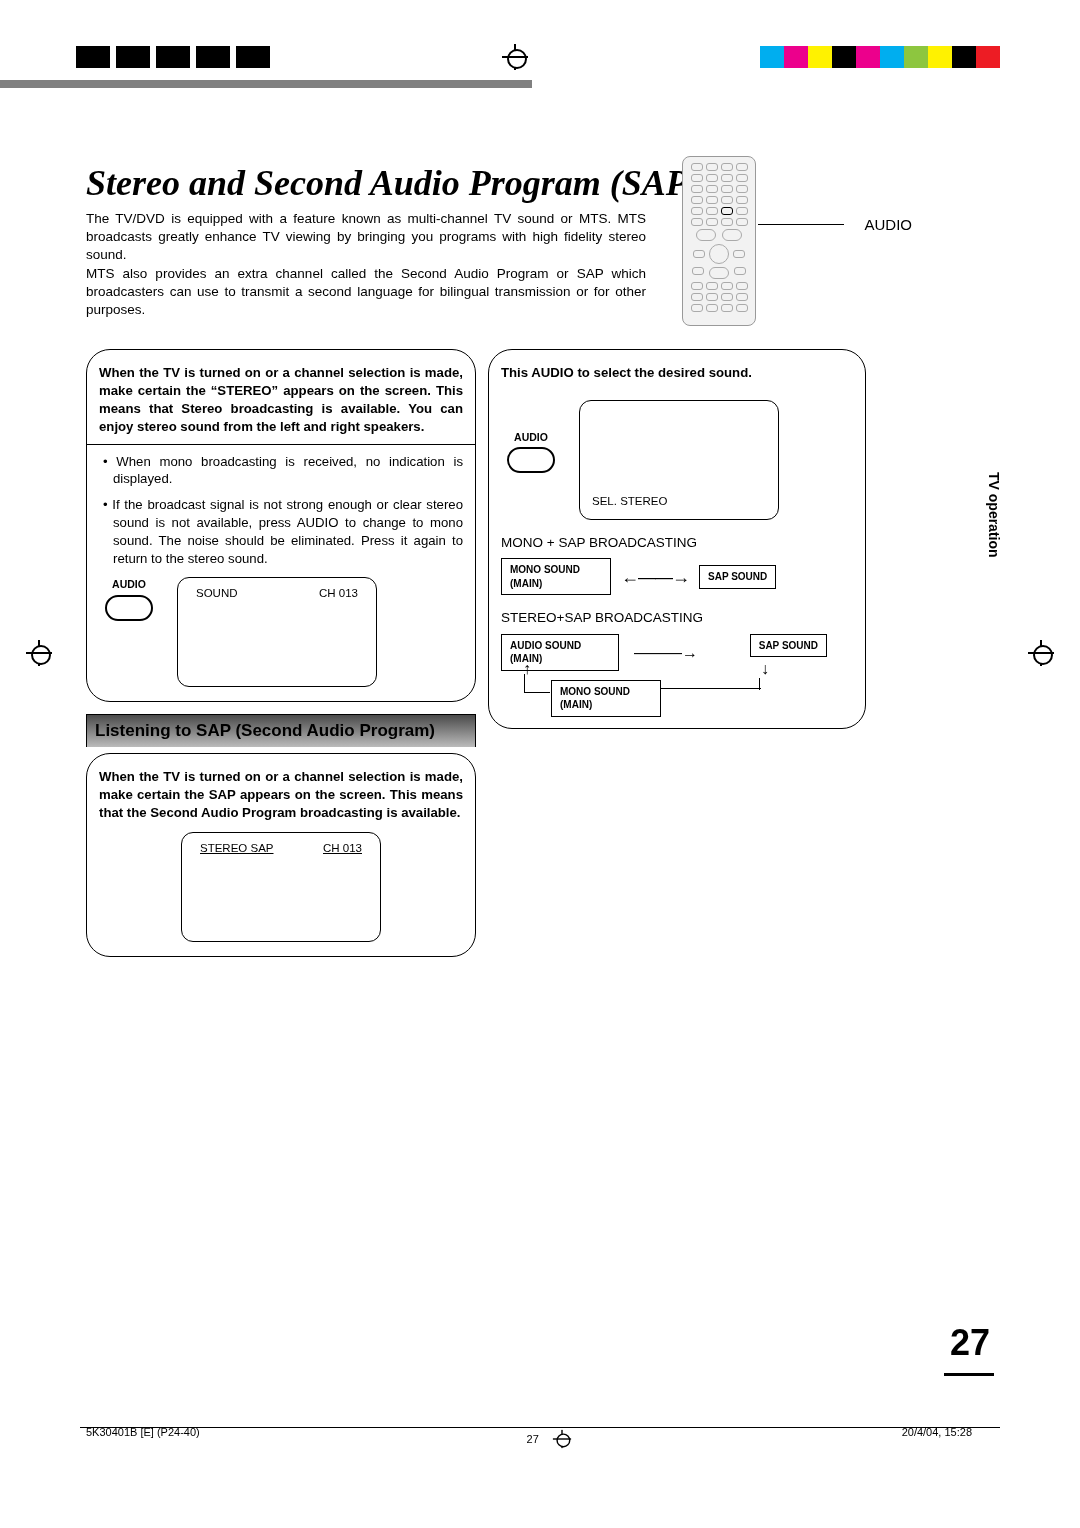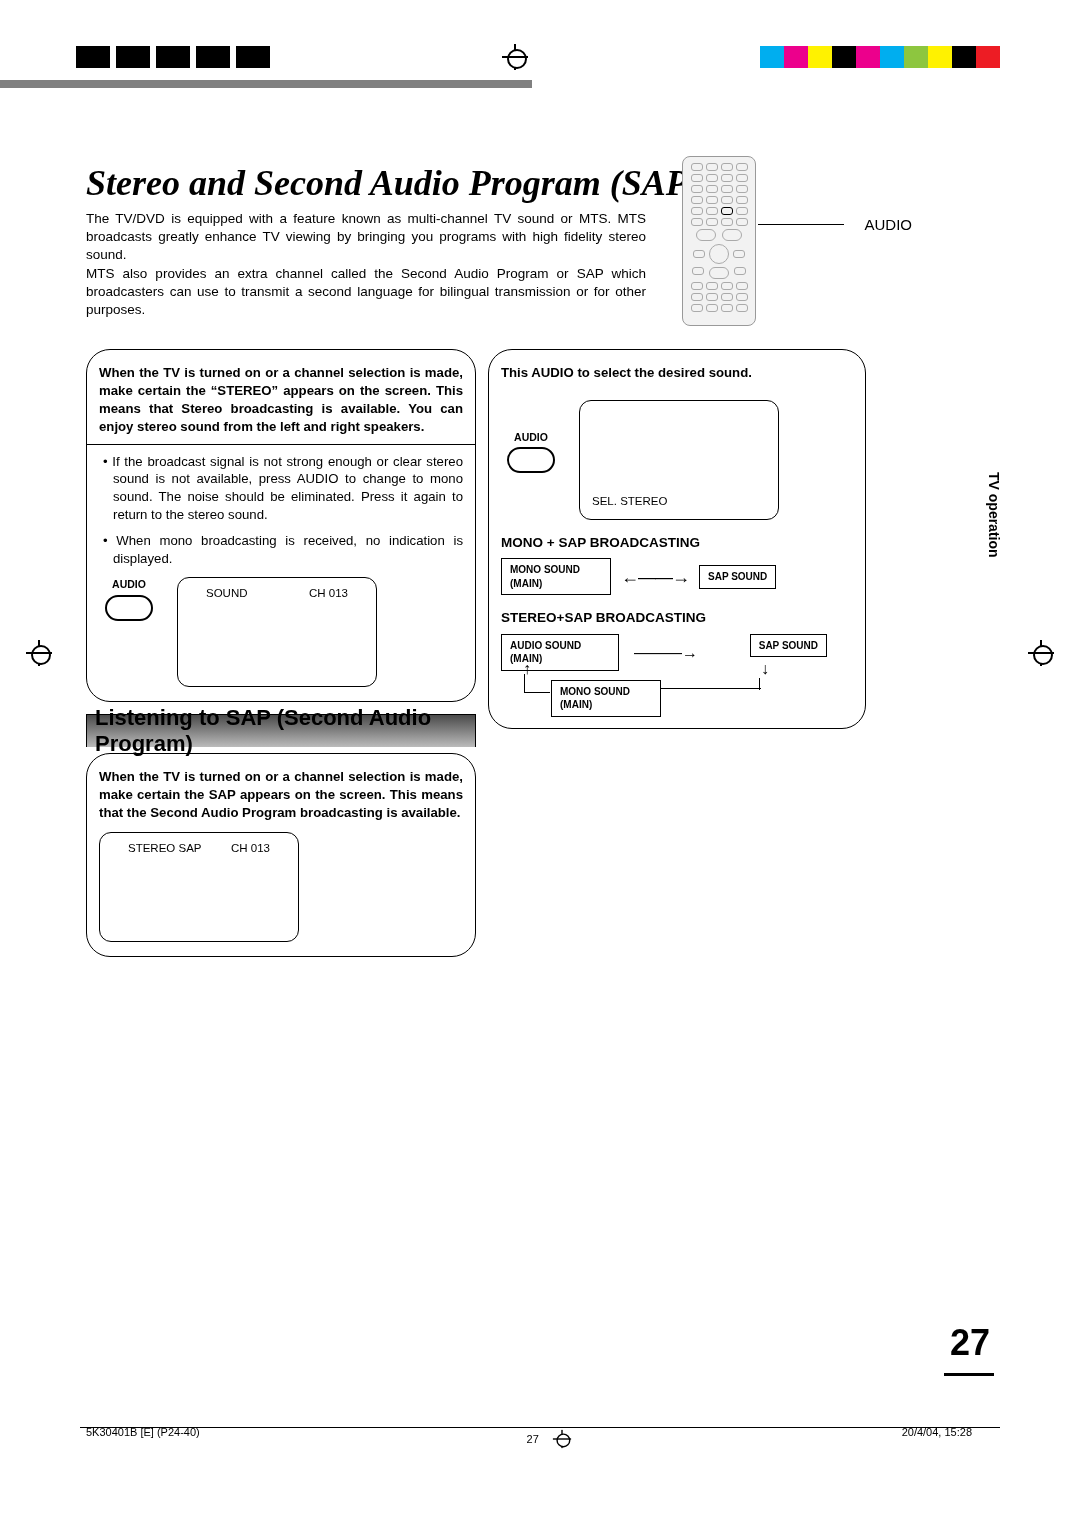--- a/index.html
+++ b/index.html
@@ -127,40 +127,40 @@
     line-height:1.35;
     margin-top:6px;
   }
   .bullets { font-size:13.2px; margin-top:8px; padding-left:4px;}
   .bullets p{ margin:2px 0 8px 0; text-align:justify; padding-left:10px; text-indent:-10px;}
 
   .tv-box {
     border:1.6px solid #000;
     border-radius:12px;
     width:200px; height:110px;
-    padding:8px 28px;
+    padding:8px 18px;
     font-size:11.5px;
     box-sizing:border-box;
     position:relative;
   }
   .tv-row{ display:flex; justify-content:space-between;}
   .audio-btn-label{
     font-size:10.5px; font-weight:bold; text-align:center;
   }
   .oval-btn{
     width:44px; height:22px;
     border:2.4px solid #000; border-radius:14px;
     margin:3px auto 0;
   }
   .stereo-row{
     display:flex; align-items:flex-start; gap:18px;
     margin-top:10px;
   }
 
-  .flow-label{ font-weight:bold; font-size:13.5px; margin:14px 0 6px; }
+  .flow-label{ font-weight:normal; font-size:13.5px; margin:14px 0 6px; }
   .flow{
     display:flex; align-items:center; gap:10px; font-size:10.5px; font-weight:bold;
     flex-wrap:wrap;
   }
   .fbox{
     border:1.4px solid #000; padding:4px 8px; font-size:10px; font-weight:bold;
   }
   .arrow-line{ font-size:18px; font-weight:normal; letter-spacing:-1px;}
   .flow2{
     position:relative;
@@ -340,42 +340,42 @@
     <div class="audio-line"></div>
     <div class="audio-label">AUDIO</div>
 
     <div class="columns">
       <div class="col left-col">
 
         <div class="panel">
           <div class="bold-lead" style="font-weight:bold; text-align:justify;">When the TV is turned on or a channel selection is made, make certain the “STEREO” appears on the screen. This means that Stereo broadcasting is available. You can enjoy stereo sound from the left and right speakers.</div>
           <hr class="thin-rule">
           <div class="bullets">
+            <p>• When mono broadcasting is received, no indication is displayed.</p>
             <p>• If the broadcast signal is not strong enough or clear stereo sound is not available, press AUDIO to change to mono sound. The noise should be eliminated. Press it again to return to the stereo sound.</p>
-            <p>• When mono broadcasting is received, no indication is displayed.</p>
           </div>
 
           <div class="stereo-row">
             <div style="width:60px; text-align:center;">
               <div class="audio-btn-label">AUDIO</div>
               <div class="oval-btn"></div>
             </div>
             <div class="tv-box">
               <div class="tv-row">
                 <span>SOUND</span>
                 <span>CH 013</span>
               </div>
             </div>
           </div>
         </div>
 
-        <div class="section-bar" style="font-size:22px">Listening to SAP (Second Audio Program)</div>
+        <div class="section-bar" style="font-size:17px">Listening to SAP (Second Audio Program)</div>
         <div class="panel">
           <div style="font-weight:bold; text-align:justify;">When the TV is turned on or a channel selection is made, make certain the SAP appears on the screen. This means that the Second Audio Program broadcasting is available.</div>
-          <div style="display:flex; margin-top:10px;">
+          <div style="display:flex; justify-content:center; margin-top:10px;text-decoration:underline;">
             <div class="tv-box">
               <div class="tv-row">
                 <span>STEREO  SAP</span>
                 <span>CH 013</span>
               </div>
             </div>
           </div>
         </div>
       </div>
 

